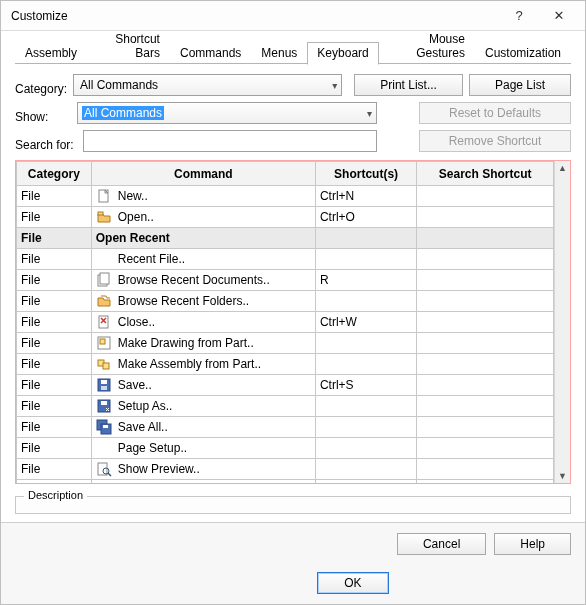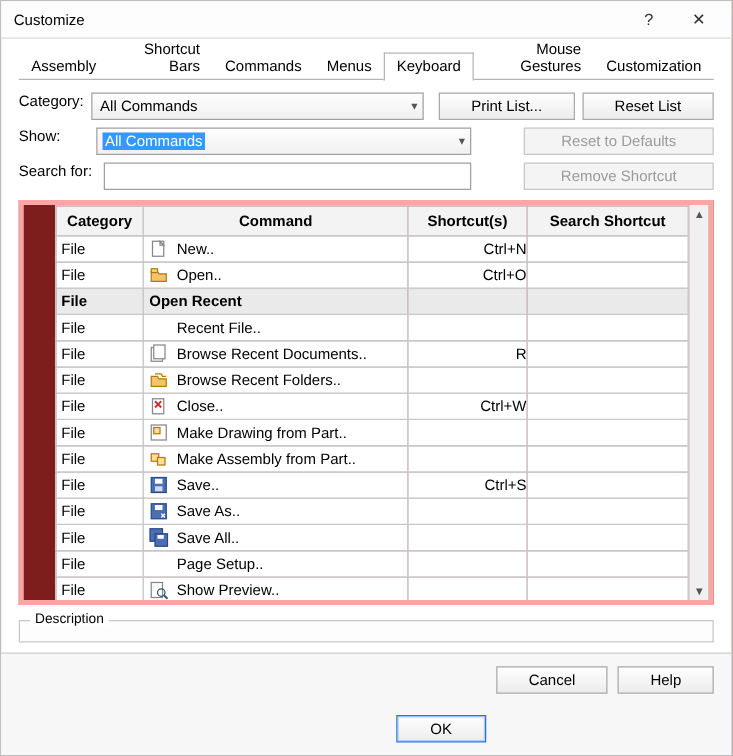--- a/index.html
+++ b/index.html
@@ -76,21 +76,21 @@
   .content {
     flex: 1;
     padding: 10px 14px 8px 14px;
     display: flex;
     flex-direction: column;
     gap: 6px;
     overflow: hidden;
   }
   .form-row {
     display: flex;
-    align-items: flex-start;
+    align-items: flex-end;
     gap: 6px;
   }
   .form-row .label {
     width: 56px;
     font-size: 12px;
   }
   .combo, .textinput {
     height: 22px;
     border: 1px solid #a0a0a0;
     background: #fff;
@@ -126,25 +126,24 @@
     display: flex;
     align-items: center;
     justify-content: center;
     white-space: nowrap;
   }
   .btn-rect.disabled { color: #9b9b9b; border-color:#c7c7c7; background:#f4f4f4; }
   .top-pair { display:flex; gap:6px; }
   
   .table-wrap {
     display: flex;
-    border: 4px solid #fca5a5;
+    border: 1px solid #fca5a5;
     margin-top: 2px;
     height: 324px;
-    background:#7f1d1d;
-    padding-left:25px;
+    background:#fde047;
   }
   .table-scroll {
     flex:1;
     overflow: hidden;
   }
   table {
     border-collapse: collapse;
     width: 100%;
     table-layout: fixed;
   }
@@ -161,21 +160,21 @@
     font-weight: bold;
     text-align: center;
     height: 24px;
   }
   .col-cat { width: 70px; }
   .col-cmd { width: 210px; }
   .col-sc  { width: 95px; }
   .col-ss  { width: 128px; }
   td.cat { padding-left: 4px; }
   td.cmd { padding-left: 4px; }
-  td.sc  { padding-left: 4px; text-align: right; }
+  td.sc  { padding-left: 4px; }
   .cmd-inner { display:flex; align-items:center; gap:6px; height:100%; }
   .cmd-inner .icon { width:16px; height:16px; flex:0 0 16px; display:flex; align-items:center; justify-content:center; }
   .cmd-inner .noicon { width:16px; flex:0 0 16px; }
   .cmd-inner .txt { }
   tr.group td { background: #eaeaea; font-weight: bold; }
   tr.group td.cat { font-weight: bold; }
   
   .vscroll {
     width: 16px;
     background: #f0f0f0;
@@ -241,21 +240,21 @@
 
     <div class="form-row">
       <div class="label">Category:</div>
       <div class="combo" style="flex-basis:300px; flex-grow:0;">
         <span class="sel">All Commands</span>
         <span class="chev">▾</span>
       </div>
       <div style="flex:1"></div>
       <div class="top-pair">
         <div class="btn-rect">Print List...</div>
-        <div class="btn-rect">Reset List</div>
+        <div class="btn-rect">Page List</div>
       </div>
     </div>
 
     <div class="form-row">
       <div class="label">Show:</div>
       <div class="combo" style="flex-basis:300px; flex-grow:0;">
         <span class="sel selhi">All Commands</span>
         <span class="chev">▾</span>
       </div>
       <div style="flex:1"></div>
@@ -438,21 +437,21 @@
                 <td class="cat">File</td>
                 <td class="cmd">
                   <div class="cmd-inner">
                     <span class="icon">
                       <svg width="16" height="16" viewBox="0 0 16 16">
                         <rect x="2" y="2" width="12" height="12" fill="#4a6fb5" stroke="#2a4a85"></rect>
                         <rect x="5" y="3" width="6" height="4" fill="#fff"></rect>
                         <path d="M10 10l3 3M13 10l-3 3" stroke="#fff"></path>
                       </svg>
                     </span>
-                    <span class="txt">Save As..</span>
+                    <span class="txt">Setup As..</span>
                   </div>
                 </td>
                 <td class="sc"></td>
                 <td></td>
               </tr>
               <tr>
                 <td class="cat">File</td>
                 <td class="cmd">
                   <div class="cmd-inner">
                     <span class="icon">

